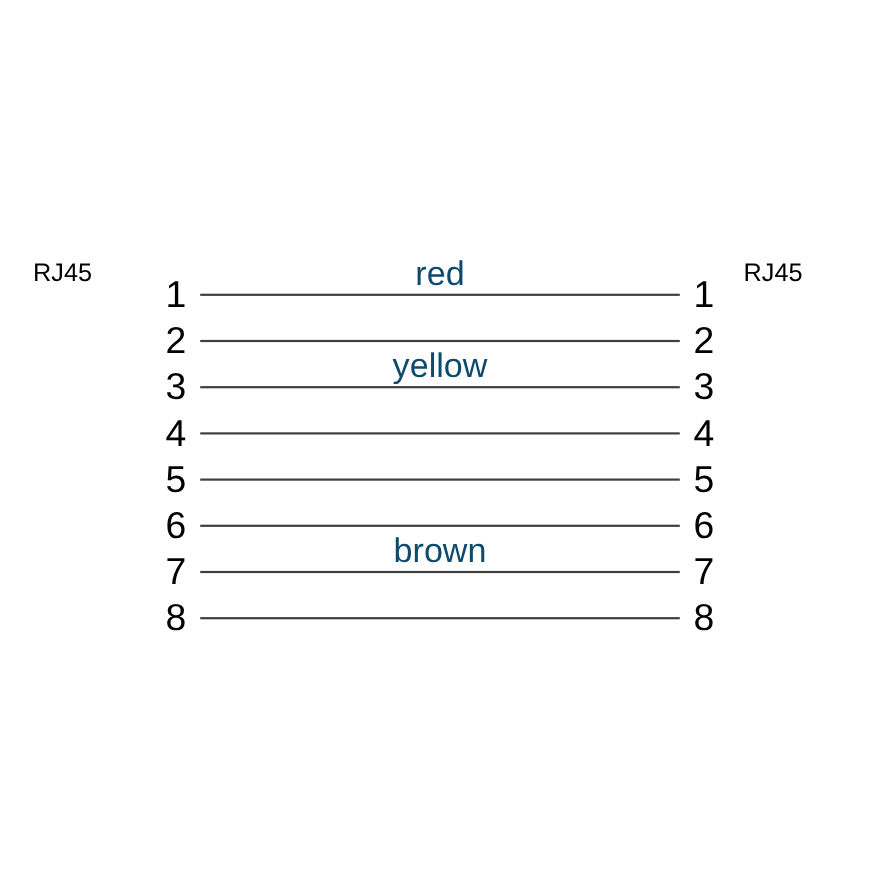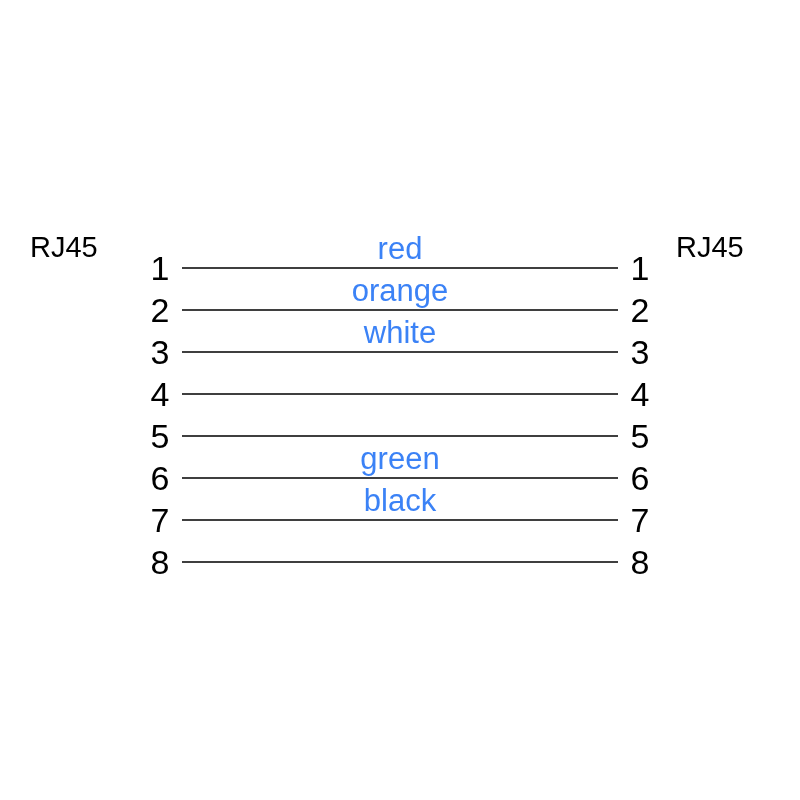--- a/index.html
+++ b/index.html
@@ -14,21 +14,21 @@
   }
   .canvas {
     position: absolute;
     left: 0; top: 0;
     width: 800px; height: 800px;
     background: #ffffff;
   }
   .connector-label {
     position: absolute;
     top: 229px;
-    font-size: 29px;
+    font-size: 23px;
     line-height: 36px;
     color: #000000;
     letter-spacing: 0px;
   }
   .connector-label.left  { left: 30px; }
   .connector-label.right { left: 676px; }
 
   .rows {
     position: absolute;
     left: 0;
@@ -48,21 +48,21 @@
     border-top: 2px solid #3f3f3f;
   }
   .wire-label {
     position: absolute;
     left: 182px;
     width: 436px;
     top: 2px;
     text-align: center;
     font-size: 31px;
     line-height: 34px;
-    color: #3b82f6;
+    color: #0c4a6e;
     white-space: nowrap;
   }
   .pin {
     position: absolute;
     top: 20px;
     font-size: 34px;
     line-height: 36px;
     color: #000000;
     text-align: center;
   }
@@ -82,54 +82,52 @@
 
     <div class="wire-row">
       <span class="pin left">1</span>
       <span class="wire-label">red</span>
       <span class="wire-line"></span>
       <span class="pin right">1</span>
     </div>
 
     <div class="wire-row">
       <span class="pin left">2</span>
-      <span class="wire-label">orange</span>
       <span class="wire-line"></span>
       <span class="pin right">2</span>
     </div>
 
     <div class="wire-row">
       <span class="pin left">3</span>
-      <span class="wire-label">white</span>
+      <span class="wire-label">yellow</span>
       <span class="wire-line"></span>
       <span class="pin right">3</span>
     </div>
 
     <div class="wire-row">
       <span class="pin left">4</span>
       <span class="wire-line"></span>
       <span class="pin right">4</span>
     </div>
 
     <div class="wire-row">
       <span class="pin left">5</span>
       <span class="wire-line"></span>
       <span class="pin right">5</span>
     </div>
 
     <div class="wire-row">
       <span class="pin left">6</span>
-      <span class="wire-label">green</span>
       <span class="wire-line"></span>
       <span class="pin right">6</span>
     </div>
 
     <div class="wire-row">
       <span class="pin left">7</span>
-      <span class="wire-label">black</span>
+      <span class="wire-label">brown</span>
       <span class="wire-line"></span>
       <span class="pin right">7</span>
     </div>
 
     <div class="wire-row">
       <span class="pin left">8</span>
       <span class="wire-line"></span>
       <span class="pin right">8</span>
     </div>
 

